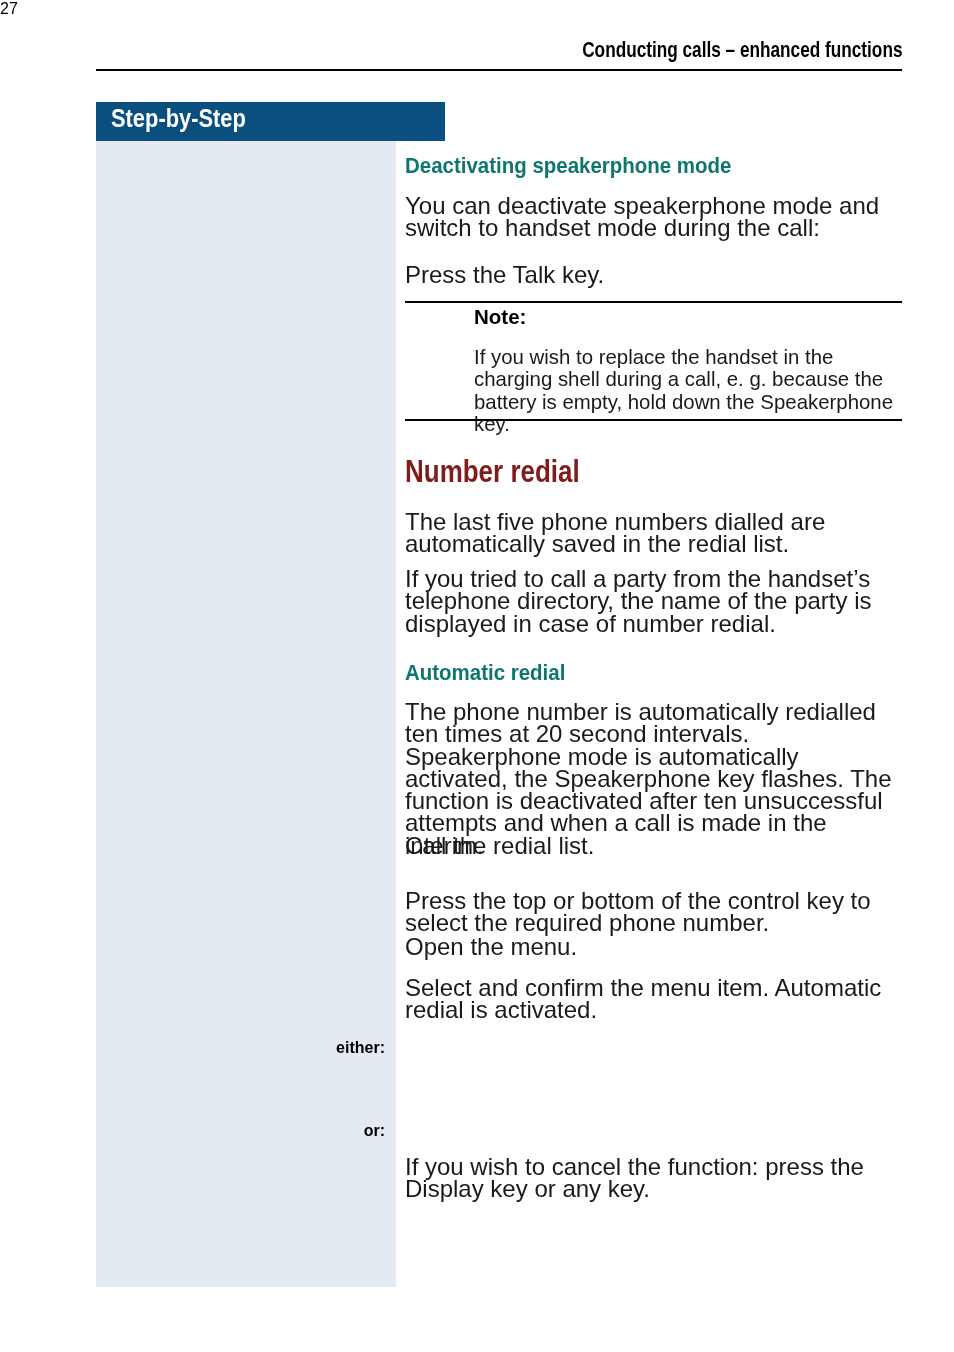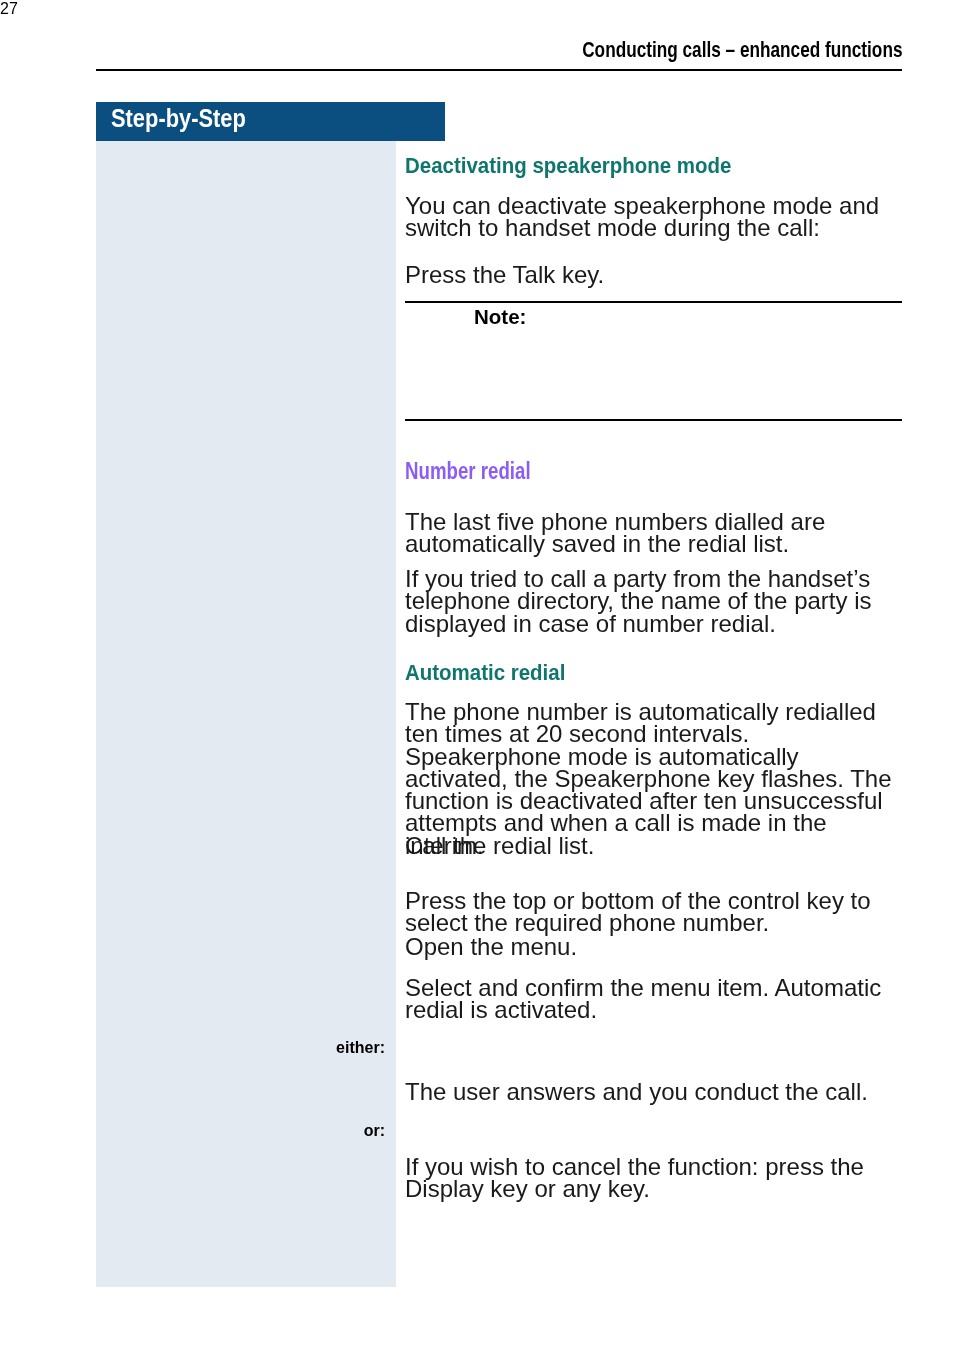--- a/index.html
+++ b/index.html
@@ -21,21 +21,21 @@
   }
   .side-bar-title span{
     position:absolute;left:15px;top:1.4px;font-weight:bold;font-size:26.5px;line-height:30px;
     color:#fff;transform:scaleX(.825);transform-origin:left center;display:inline-block;
   }
   .side-bg{position:absolute;left:96px;top:141px;width:300px;height:1146px;background:#e4eaf2;}
 
   
   .col{position:absolute;left:405px;width:497px;}
   .h1{
-    font-weight:bold;color:#8b5cf6;font-size:23px;line-height:33.7px;white-space:nowrap;
+    font-weight:bold;color:#7f1d1d;font-size:32px;line-height:33.7px;white-space:nowrap;
   }
   .h1 .cond{transform:scaleX(.812);transform-origin:left center;}
   .h2{font-weight:bold;color:#0f766e;font-size:21.5px;line-height:21.5px;white-space:nowrap;}
   .h2 .cond{transform:scaleX(.952);transform-origin:left center;}
   .p{font-size:24px;line-height:22.3px;color:#1a1a1a;}
 
   
   .rule{position:absolute;left:405px;width:497px;height:1.6px;background:#000;}
   .note-title{position:absolute;font-weight:bold;font-size:20.5px;line-height:20.5px;}
   .note-body{position:absolute;left:474px;width:430px;font-size:20.4px;line-height:22.3px;color:#1a1a1a;}
@@ -59,38 +59,38 @@
   <div class="side-bg"></div>
 
   <div class="col h2" style="top:156px">
     <span class="cond">Deactivating speakerphone mode</span>
   </div>
   <div class="col p" style="top:195px">You can deactivate speakerphone mode and switch to handset mode during the call:</div>
   <div class="col p" style="top:264px">Press the Talk key.</div>
 
   <div class="rule" style="top:301px"></div>
   <div class="note-title" style="left:474px;top:307px">Note:</div>
+  <div class="note-body" style="top:346px">If you wish to replace the handset in the charging shell during a call, e. g. because the battery is empty, hold down the Speakerphone key.</div>
   <div class="rule" style="top:419px"></div>
 
   <div class="col h1" style="top:455px">
     <span class="cond">Number redial</span>
   </div>
   <div class="col p" style="top:511px">The last five phone numbers dialled are automatically saved in the redial list.</div>
   <div class="col p" style="top:568px">If you tried to call a party from the handset’s telephone directory, the name of the party is displayed in case of number redial.</div>
 
   <div class="col h2" style="top:663px">
     <span class="cond">Automatic redial</span>
   </div>
   <div class="col p" style="top:701px">The phone number is automatically redialled ten times at 20 second intervals. Speakerphone mode is automatically activated, the Speakerphone key flashes. The function is deactivated after ten unsuccessful attempts and when a call is made in the interim.</div>
 
   <div class="col p" style="top:835px">Call the redial list.</div>
   <div class="col p" style="top:890px">Press the top or bottom of the control key to select the required phone number.</div>
   <div class="col p" style="top:936px">Open the menu.</div>
   <div class="col p" style="top:977px">Select and confirm the menu item. Automatic redial is activated.</div>
-  <div class="col p" style="top:1081px">The user answers and you conduct the call.</div>
   <div class="col p" style="top:1156px">If you wish to cancel the function: press the Display key or any key.</div>
 
   <div class="side-lab" style="top:1038px">either:</div>
   <div class="side-lab" style="top:1121px">or:</div>
 
   <div class="page-no">27</div>
 
 </div>
 
 </body></html>

